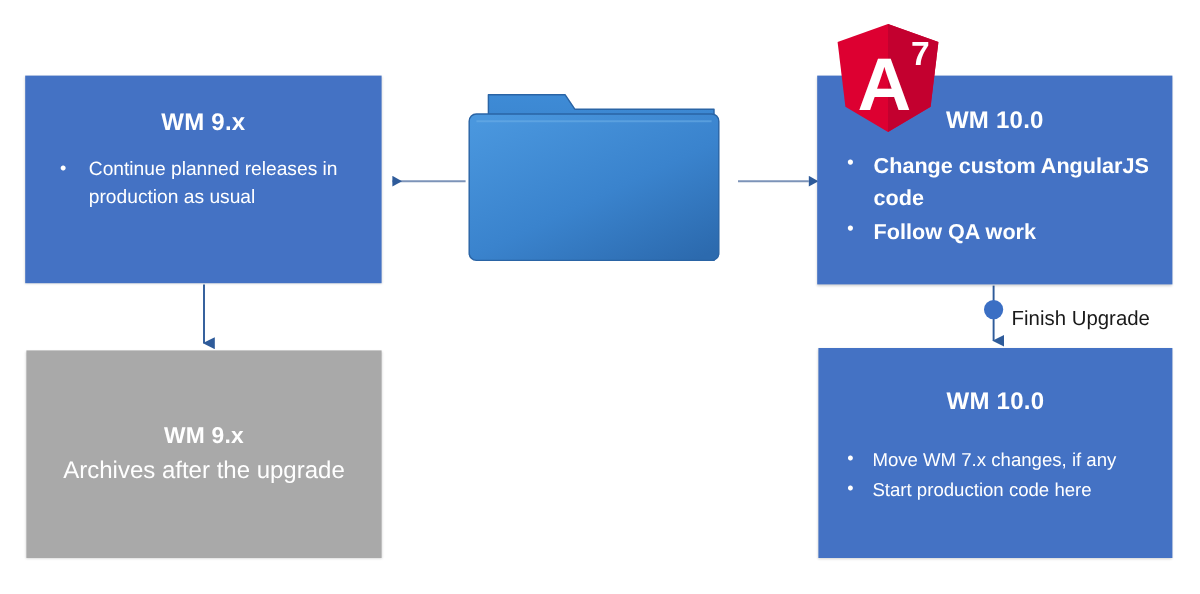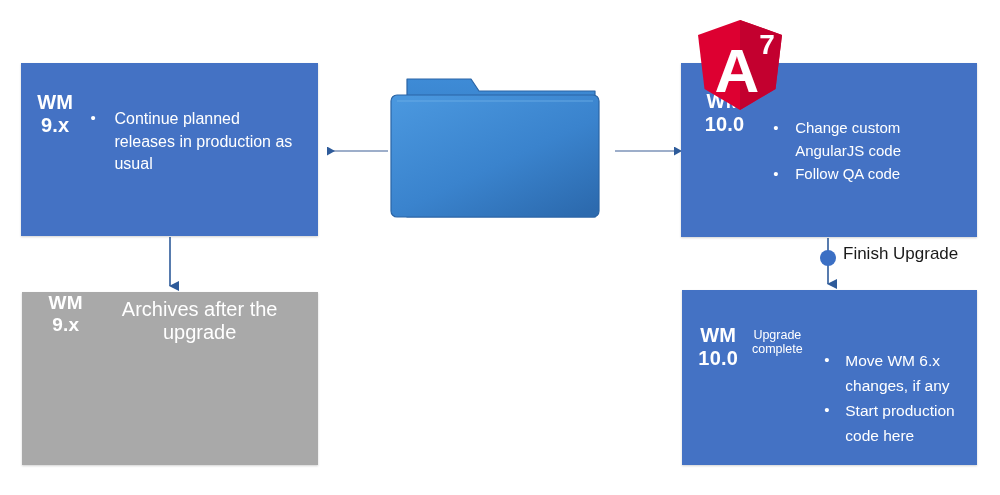--- a/index.html
+++ b/index.html
@@ -19,21 +19,21 @@
     height: 495px;
     background: #ffffff;
   }
 
   
   .box {
     position: absolute;
     box-sizing: border-box;
     color: #ffffff;
     display: flex;
-    flex-direction: row;
+    flex-direction: column;
     box-shadow: 0 1px 2px rgba(0,0,0,0.18);
   }
   .box-blue { background: #4472C4; }
   .box-gray { background: #A9A9A9; }
 
   .box-title {
     font-weight: bold;
     text-align: center;
     letter-spacing: 0.2px;
   }
@@ -76,23 +76,24 @@
   #box-wm9-active ul.bullets li { padding-left: 30px; }
   #box-wm9-active ul.bullets li::before { left: 6px; }
 
   
   #box-wm10-upgrade {
     left: 681px; top: 63px; width: 296px; height: 174px;
     padding: 27px 10px 10px 10px;
   }
   #box-wm10-upgrade .box-title { font-size: 20px; }
   #box-wm10-upgrade ul.bullets {
-    margin-top: 27px;
-    font-size: 15px;
+    margin-top: 12px;
+    font-size: 18px;
     padding-left: 9px;
+    font-weight: bold;
   }
   #box-wm10-upgrade ul.bullets li { padding-left: 28px; line-height: 1.52; }
   #box-wm10-upgrade ul.bullets li::before { left: 6px; top: 0px; }
 
   
   #box-wm9-archive {
     left: 22px; top: 292px; width: 296px; height: 173px;
     padding: 0 14px;
     justify-content: center;
   }
@@ -132,21 +133,21 @@
   
   #angular-logo {
     position: absolute;
     left: 694px; top: 18px;
     width: 92px; height: 96px;
   }
 
   
   #finish-upgrade-label {
     position: absolute;
-    left: 843px; top: 244px;
+    left: 843px; top: 256px;
     font-size: 17px;
     color: #1a1a1a;
     white-space: nowrap;
   }
 </style>
 </head>
 <body>
 
 <div id="canvas">
 
@@ -197,40 +198,39 @@
     <div class="box-title">WM 9.x</div>
     <ul class="bullets">
       <li>Continue planned releases in production as usual</li>
     </ul>
   </div>
 
   <div class="box box-blue" id="box-wm10-upgrade">
     <div class="box-title">WM 10.0</div>
     <ul class="bullets">
       <li>Change custom AngularJS code</li>
-      <li>Follow QA code</li>
+      <li>Follow QA work</li>
     </ul>
   </div>
 
   <svg id="angular-logo" viewBox="0 0 92 96" xmlns="http://www.w3.org/2000/svg">
     <path d="M46,2 L88,17 L81.5,71 L46,92 L10.5,71 L4,17 Z" fill="#DD0031"></path>
     <path d="M46,2 L46,92 L81.5,71 L88,17 Z" fill="#C3002F"></path>
     <text x="43" y="74" text-anchor="middle" font-family="'Liberation Sans', sans-serif" font-size="62" font-weight="bold" fill="#FFFFFF">A</text>
     <text x="73" y="36" text-anchor="middle" font-family="'Liberation Sans', sans-serif" font-size="28" font-weight="bold" fill="#FFFFFF">7</text>
   </svg>
 
   <div class="box box-gray" id="box-wm9-archive">
     <div class="box-title">WM 9.x</div>
     <div class="box-subtitle">Archives after the upgrade</div>
   </div>
 
   <div id="finish-upgrade-label">Finish Upgrade</div>
 
   <div class="box box-blue" id="box-wm10-complete">
     <div class="box-title">WM 10.0</div>
-    <div class="box-subtitle">Upgrade complete</div>
     <ul class="bullets">
-      <li>Move WM 6.x changes, if any</li>
+      <li>Move WM 7.x changes, if any</li>
       <li>Start production code here</li>
     </ul>
   </div>
 
 </div>
 
 </body></html>

